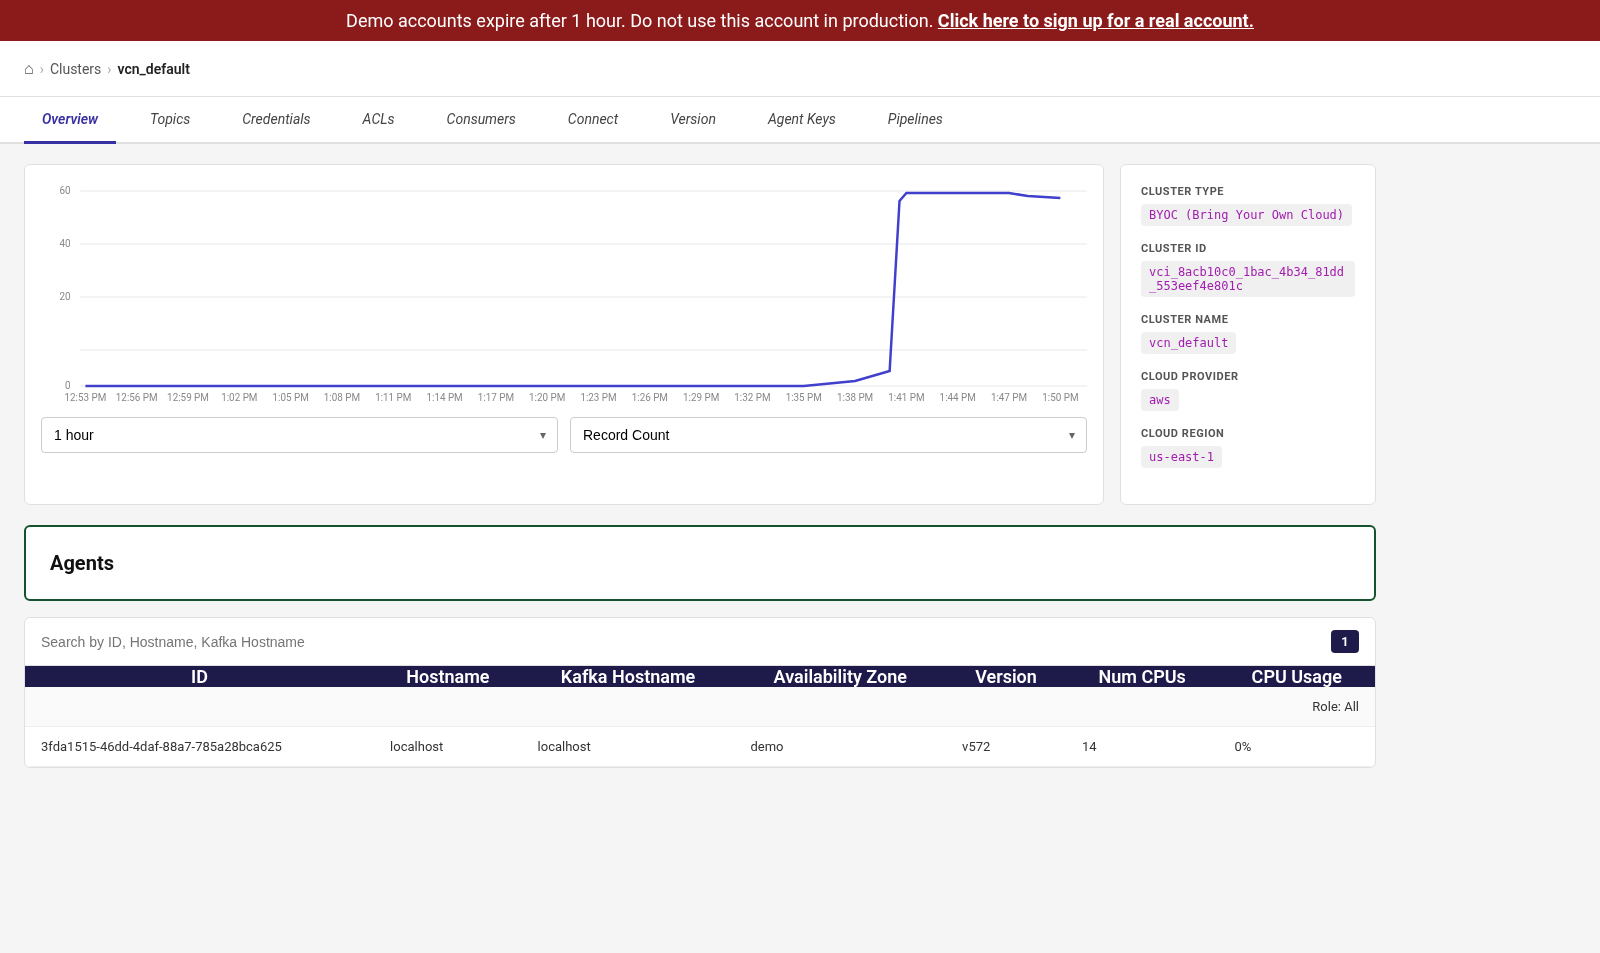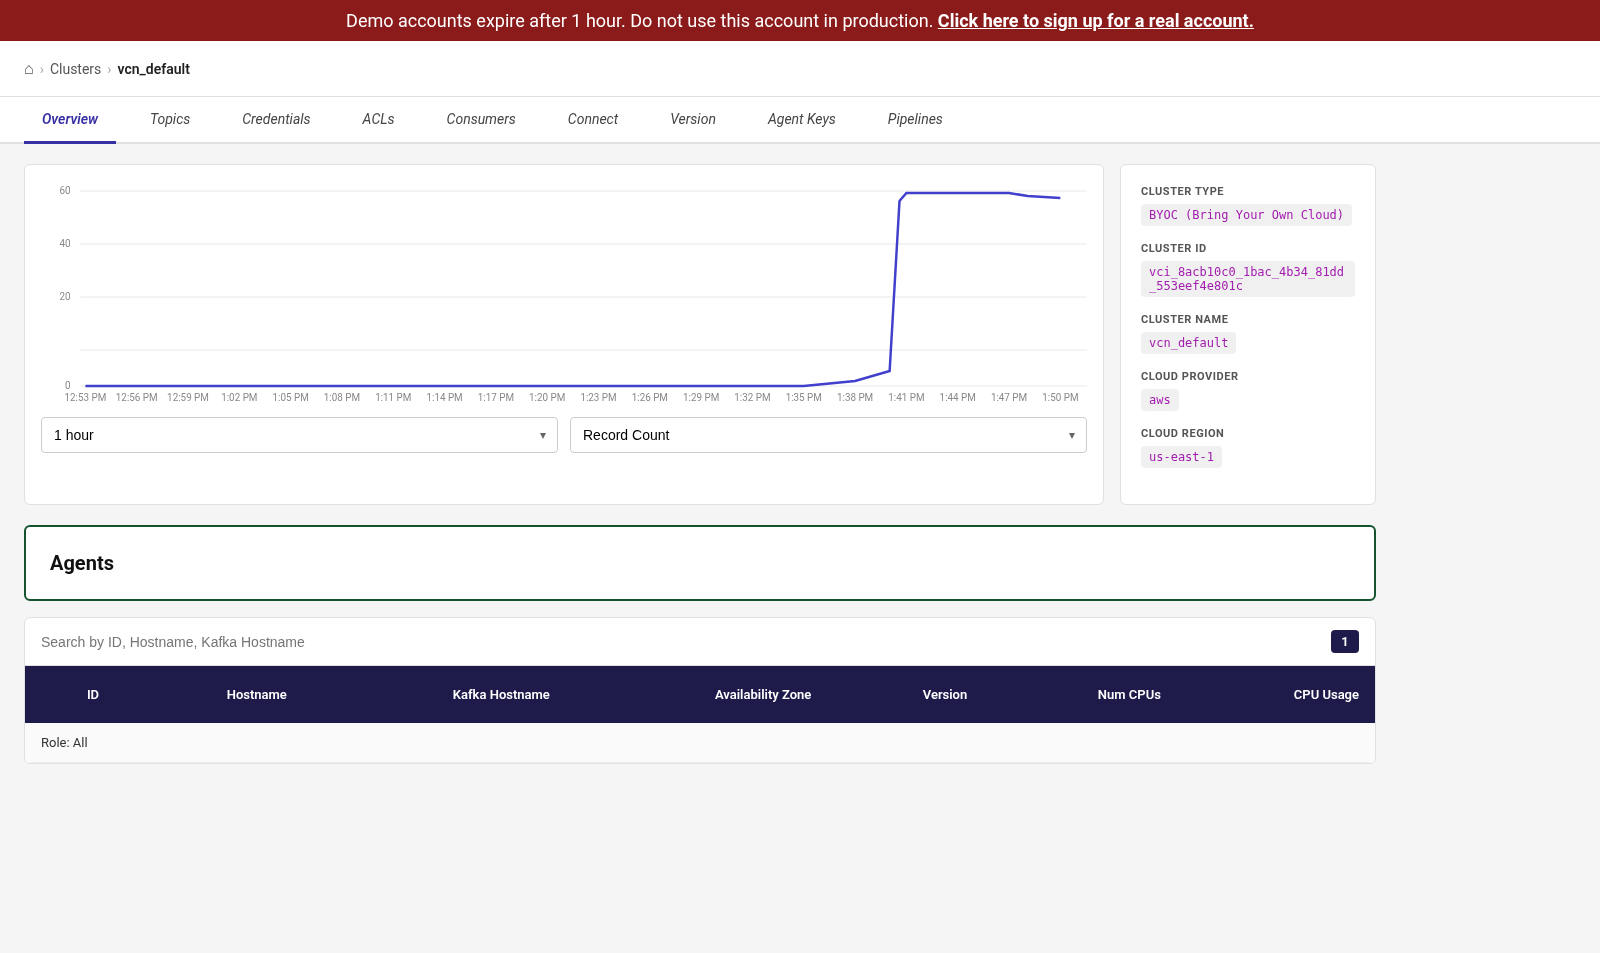--- a/index.html
+++ b/index.html
@@ -202,38 +202,38 @@
       width: 100%;
       border-collapse: collapse;
     }
 
     .agents-table thead tr {
       background: #1e1b4b;
       color: #fff;
     }
 
     .agents-table thead th {
-      padding: 21px 16px;
-      text-align: right;
-      font-size: 13px;
+      padding: 0 16px;
+      text-align: center;
+      font-size: 18px;
       font-weight: 600;
     }
 
     .agents-table tbody tr {
       border-bottom: 1px solid #eee;
     }
 
     .agents-table tbody td {
       padding: 12px 16px;
       font-size: 13px;
       color: #333;
     }
 
     .role-row td {
-      text-align: left;
+      text-align: right;
       color: #555;
       font-size: 13px;
       padding: 10px;
       background: #fafafa;
     }
 
     
     .grid-line {
       stroke: #e8e8e8;
       stroke-width: 1;
@@ -412,17 +412,26 @@
           <th>Availability Zone</th>
           <th>Version</th>
           <th>Num CPUs</th>
           <th>CPU Usage</th>
         </tr>
       </thead>
       <tbody>
         <tr class="role-row">
           <td colspan="7">Role: All</td>
         </tr>
+        <tr>
+          <td>3fda1515-46dd-4daf-88a7-785a28bca625</td>
+          <td>localhost</td>
+          <td>localhost</td>
+          <td>demo</td>
+          <td>v572</td>
+          <td>14</td>
+          <td>0%</td>
+        </tr>
       </tbody>
     </table>
   </div>
 
 </div>
 
 </body></html>

